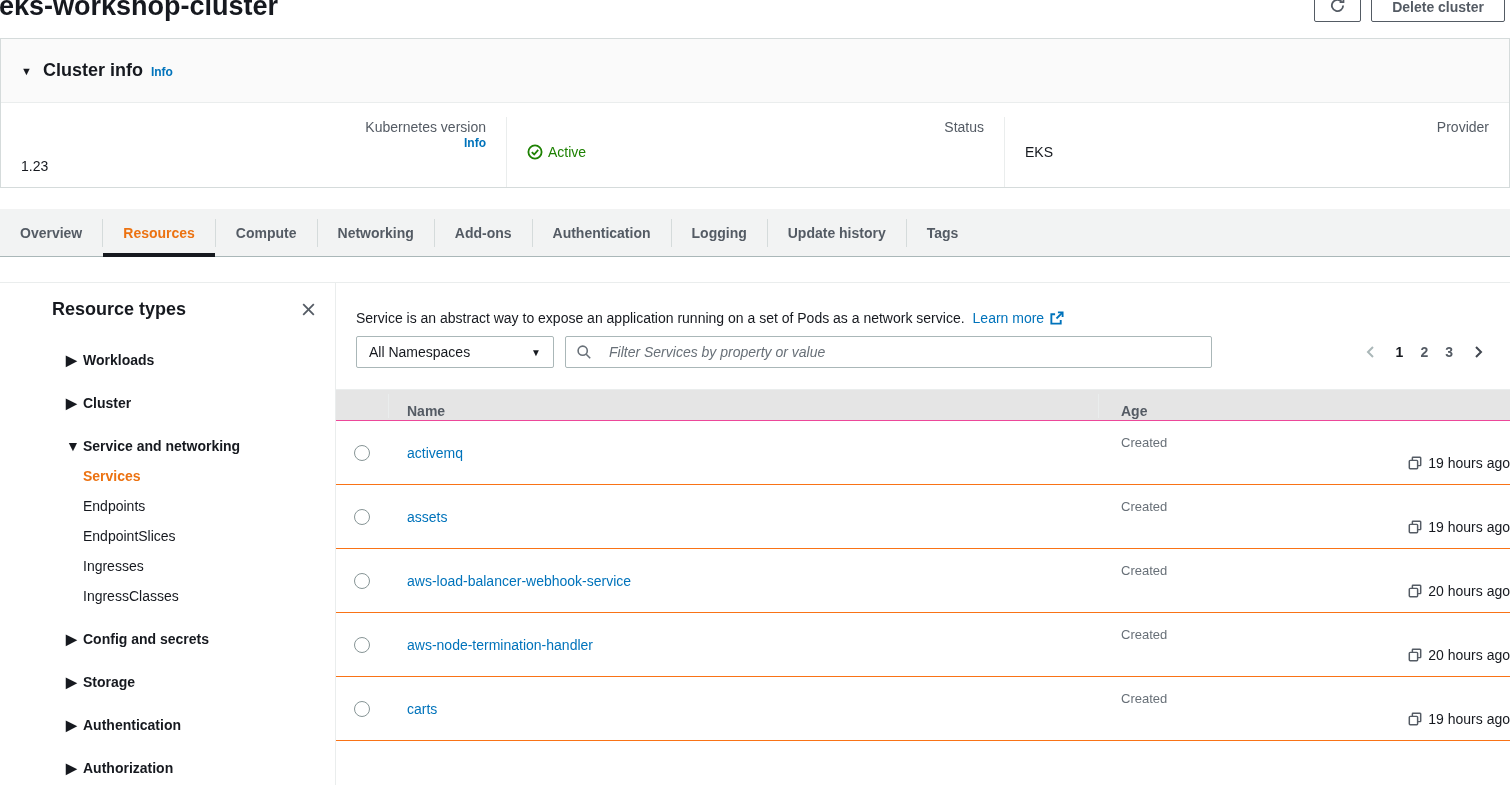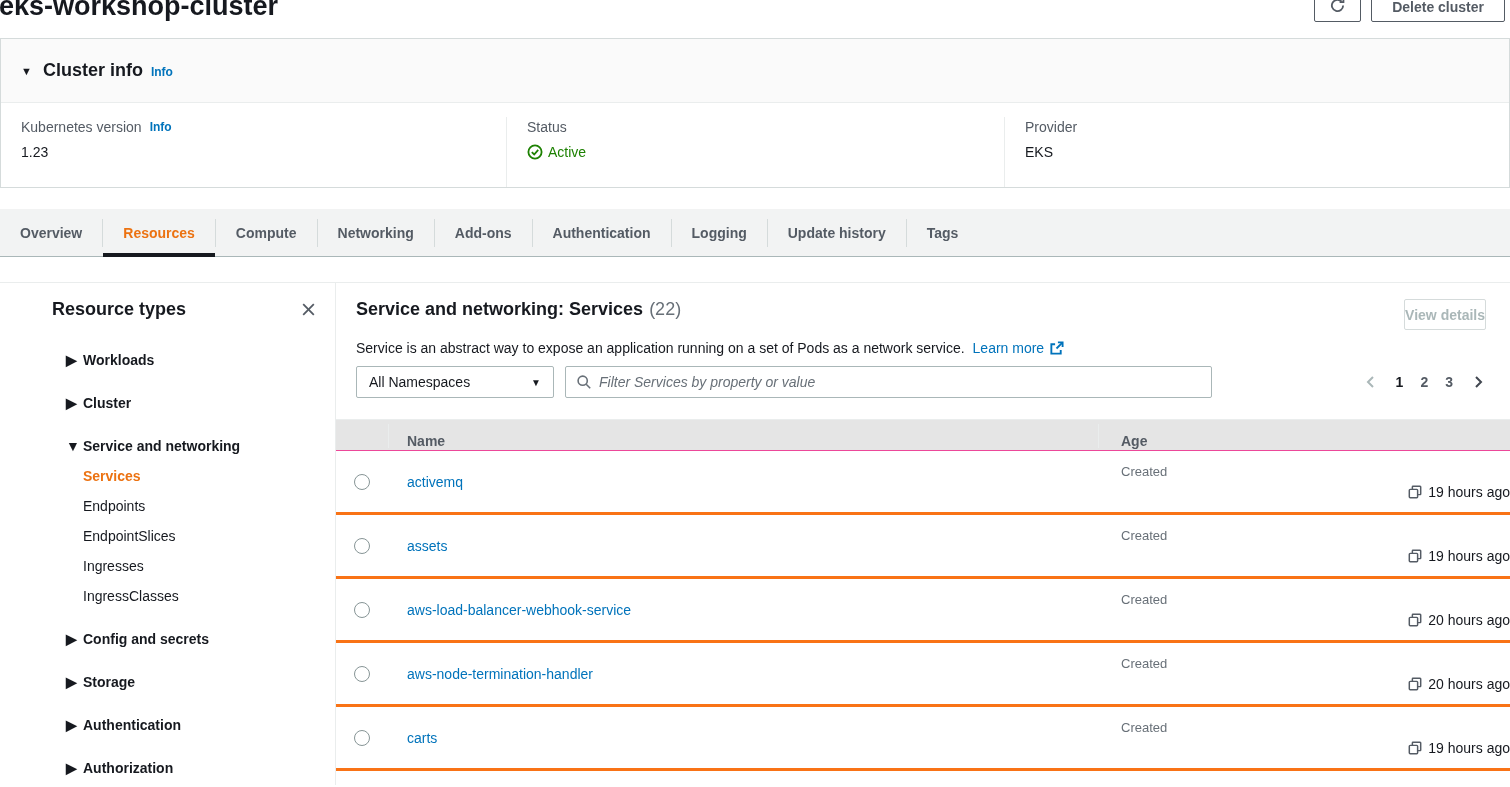--- a/index.html
+++ b/index.html
@@ -21,21 +21,21 @@
   .cluster-header { height:64px; background:#fafafa; border-bottom:1px solid #eaeded;
     display:flex; align-items:center; padding:0 20px; }
   .caret { font-size:11px; color:#16191f; margin-right:11px; }
   .cluster-header h2 { font-size:18px; font-weight:bold; }
   .info-link { color:#0073bb; font-size:12px; font-weight:bold; margin-left:8px; text-decoration:none; position:relative; top:1px; cursor:pointer; }
   .cluster-body { display:flex; height:84px; padding:14px 0 0 0; }
   .info-col { padding:2px 20px 0 20px; }
   .col-1 { width:505px; }
   .col-2 { width:498px; border-left:1px solid #eaeded; }
   .col-3 { flex:1; border-left:1px solid #eaeded; }
-  .info-label { font-size:14px; color:#545b64; display:flex; align-items:flex-start; }
+  .info-label { font-size:14px; color:#545b64; display:flex; align-items:flex-end;flex-direction:column; }
   .info-value { margin-top:9px; font-size:14px; color:#16191f; display:flex; align-items:center; }
   .status-active { color:#1d8102; }
   .status-active svg { margin-right:5px; }
 
   
   .tabs-wrap { margin-top:21px; background:#f2f3f3; }
   .tabs { display:flex; align-items:stretch; height:48px; border-bottom:1px solid #aab7b8; }
   .tab { display:flex; align-items:center; padding:0 20px; font-size:14px; font-weight:bold;
     color:#545b64; cursor:pointer; position:relative; }
   .tab-divider { width:1px; background:#d5dbdb; align-self:center; height:28px; }
@@ -69,38 +69,38 @@
   .btn-disabled { border:1px solid #d5dbdb; color:#aab7b8; margin-left:auto; cursor:default; }
   .desc-row { margin-top:11px; font-size:14px; color:#16191f; display:flex; align-items:center; }
   .learn-more { color:#0073bb; margin-left:8px; text-decoration:none; cursor:pointer; display:flex; align-items:center; }
   .learn-more svg { margin-left:5px; }
   .controls-row { margin-top:10px; display:flex; align-items:center; }
   .ns-select { width:198px; height:32px; border:1px solid #aab7b8; border-radius:2px; background:#fff;
     display:flex; align-items:center; justify-content:space-between; padding:12px 12px; font-size:14px; cursor:pointer; }
   .ns-select .caret { margin:0; font-size:10px; }
   .search-box { margin-left:11px; width:647px; height:32px; border:1px solid #aab7b8; border-radius:2px;
     background:#fff; display:flex; align-items:center; padding:0 10px; }
-  .search-box input { border:none; outline:none; flex:1; margin-left:7px; font-size:14px;
+  .search-box input { border:none; outline:none; flex:1; margin-left:17px; font-size:14px;
     font-family:"Liberation Sans", sans-serif; color:#14532d; background:transparent; }
   .search-box input::placeholder { color:#687078; font-style:italic; }
   .pagination { margin-left:auto; display:flex; align-items:center; gap:17px; }
   .page-num { font-size:14px; font-weight:bold; color:#545b64; cursor:pointer; }
   .page-num.current { color:#16191f; }
   .pg-chevron { display:flex; align-items:center; cursor:pointer; }
 
   
   .table { margin-top:21px; }
   .thead { height:32px; background:#e5e5e5; border-top:1px solid #eaeded; border-bottom:1px solid #ec4899;
     display:flex; align-items:flex-end; }
   .cell-select { width:52px; display:flex; justify-content:center; flex-shrink:0; }
   .cell-name { flex:1; padding-left:19px; position:relative; min-width:0; }
   .cell-age { width:412px; padding-left:23px; position:relative; flex-shrink:0; }
   .thead .cell-name::before, .thead .cell-age::before { content:""; position:absolute; left:0; top:-8px; height:24px; width:1px; background:#eaeded; }
   .th-label { font-size:14px; font-weight:bold; color:#545b64; }
-  .trow { height:64px; display:flex; align-items:center; border-bottom:3px solid #f97316; }
+  .trow { height:64px; display:flex; align-items:center; border-bottom:1px solid #f97316; }
   .radio { width:16px; height:16px; border:1px solid #879596; border-radius:50%; background:#fff; cursor:pointer; }
   .svc-link { color:#0073bb; font-size:14px; text-decoration:none; cursor:pointer; }
   .age-created { font-size:13px; color:#687078; }
   .age-time { margin-top:5px; display:flex; align-items:center; font-size:14px; color:#16191f;justify-content:flex-end; }
   .age-time svg { margin-right:6px; }
   .age-time:has(span:empty) svg { display:none; }
 </style>
 </head>
 <body>
 
@@ -228,24 +228,20 @@
       </div>
       <div class="t-item top">
         <span class="tri">▶</span>
         <span>Authorization</span>
       </div>
     </nav>
   </aside>
 
   <div class="main">
     <div class="main-head">
-      <div class="title-row">
-        <h2 class="main-title"><span>Service and networking: Services</span><span class="main-count">(22)</span></h2>
-        <button class="btn btn-disabled">View details</button>
-      </div>
       <div class="desc-row">
         <span>Service is an abstract way to expose an application running on a set of Pods as a network service.</span>
         <a class="learn-more">
             <span>Learn more</span>
           <span style="display:flex">
             <svg width="15" height="15" viewBox="0 0 16 16" fill="none" stroke="#0073bb" stroke-width="2">
               <path d="M12.5 9.5v4H2.5v-10h4"></path>
               <path d="M9.5 1.5h5v5"></path>
               <path d="M14 2 8 8"></path>
             </svg>

